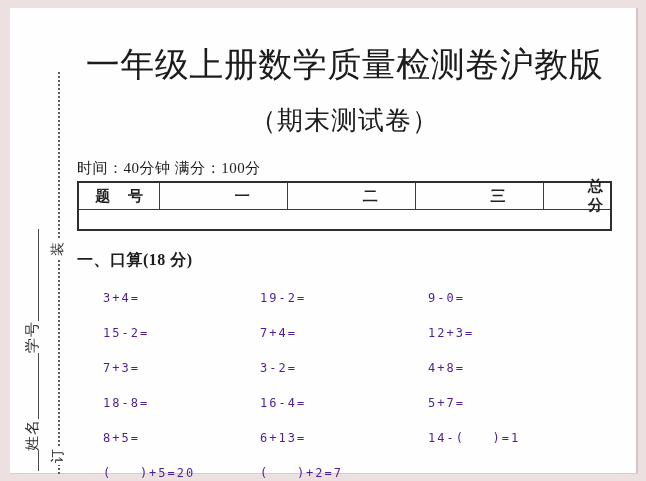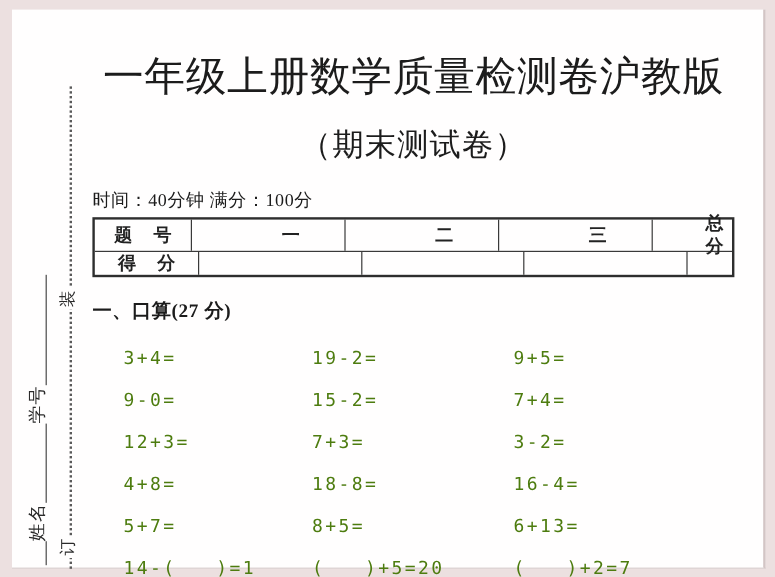--- a/index.html
+++ b/index.html
@@ -126,23 +126,23 @@
   .problems {
     margin-top: 8px;
     padding-left: 26px;
     display: grid;
     grid-template-columns: 157px 168px 1fr;
   }
   .problem-cell {
     height: 35px;
     line-height: 35px;
     font-family: "DejaVu Sans Mono", "Liberation Mono", monospace;
-    font-size: 15px;
+    font-size: 12px;
     letter-spacing: 2px;
-    color: #4d7c0f;
+    color: #4c1d95;
     white-space: pre;
   }
 </style>
 </head>
 <body>
 
 <div class="page">
 
   <div class="binding-line"></div>
   <div class="binding-char top">装</div>
@@ -165,35 +165,27 @@
     <div class="meta">时间：40分钟  满分：100分</div>
 
     <div class="score-table">
       <div class="t-row header">
         <div class="t-cell c0 spread">题 号</div>
         <div class="t-cell c1">一</div>
         <div class="t-cell c2">二</div>
         <div class="t-cell c3">三</div>
         <div class="t-cell c4 spread">总 分</div>
       </div>
-      <div class="t-row score">
-        <div class="t-cell c0 spread">得 分</div>
-        <div class="t-cell c1"></div>
-        <div class="t-cell c2"></div>
-        <div class="t-cell c3"></div>
-        <div class="t-cell c4"></div>
-      </div>
     </div>
 
-    <div class="section-title">一、口算(27 分)</div>
+    <div class="section-title">一、口算(18 分)</div>
 
     <div class="problems">
       <div class="problem-cell">3+4=</div>
       <div class="problem-cell">19-2=</div>
-      <div class="problem-cell">9+5=</div>
       <div class="problem-cell">9-0=</div>
       <div class="problem-cell">15-2=</div>
       <div class="problem-cell">7+4=</div>
       <div class="problem-cell">12+3=</div>
       <div class="problem-cell">7+3=</div>
       <div class="problem-cell">3-2=</div>
       <div class="problem-cell">4+8=</div>
       <div class="problem-cell">18-8=</div>
       <div class="problem-cell">16-4=</div>
       <div class="problem-cell">5+7=</div>

